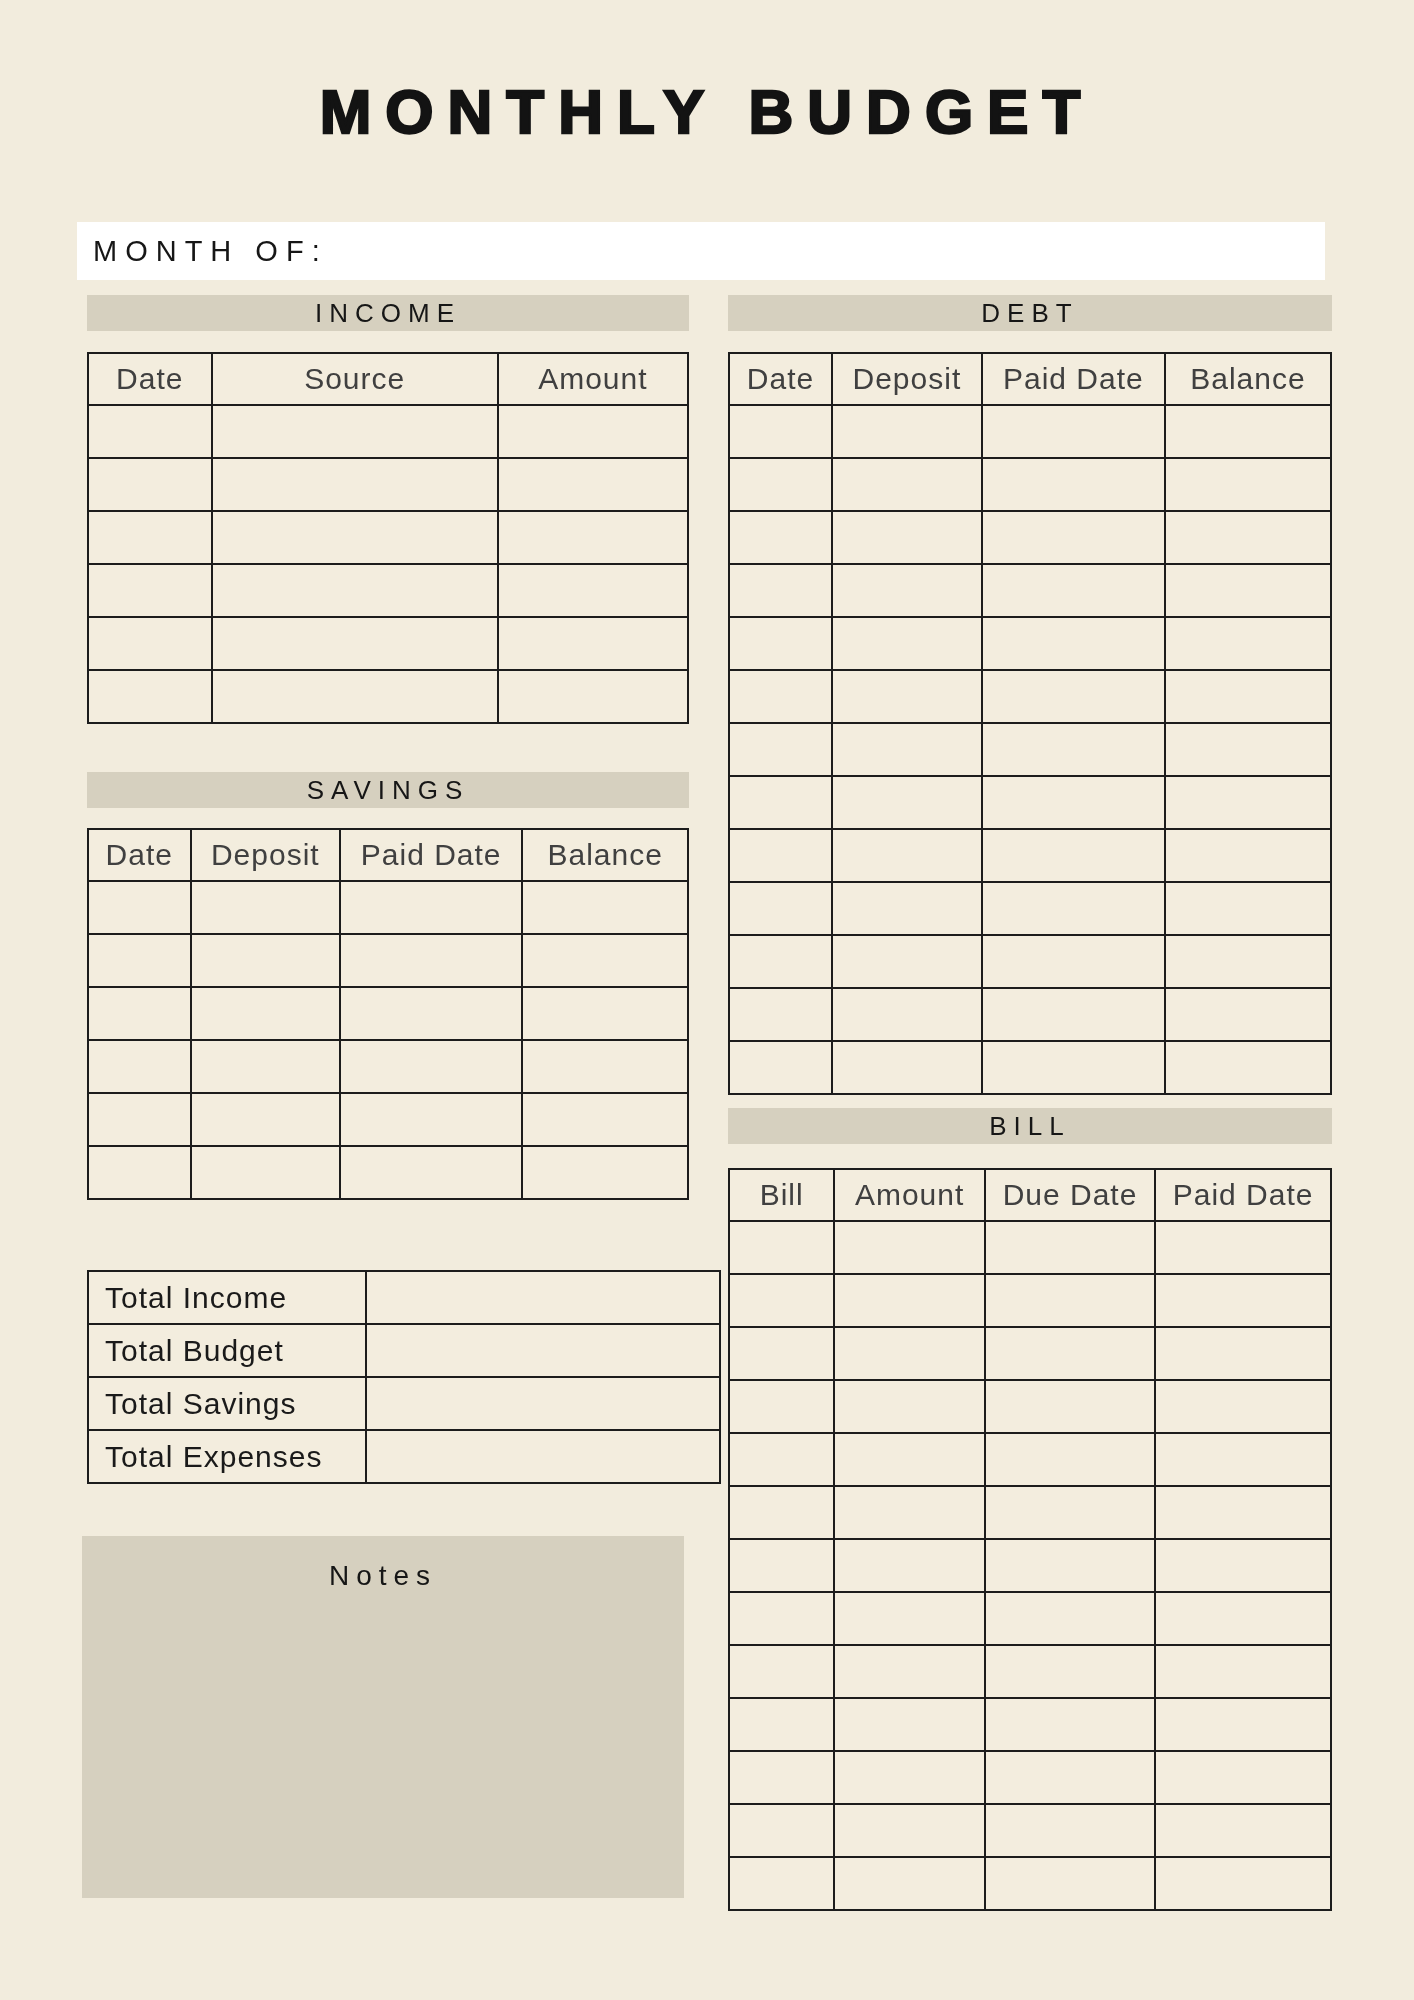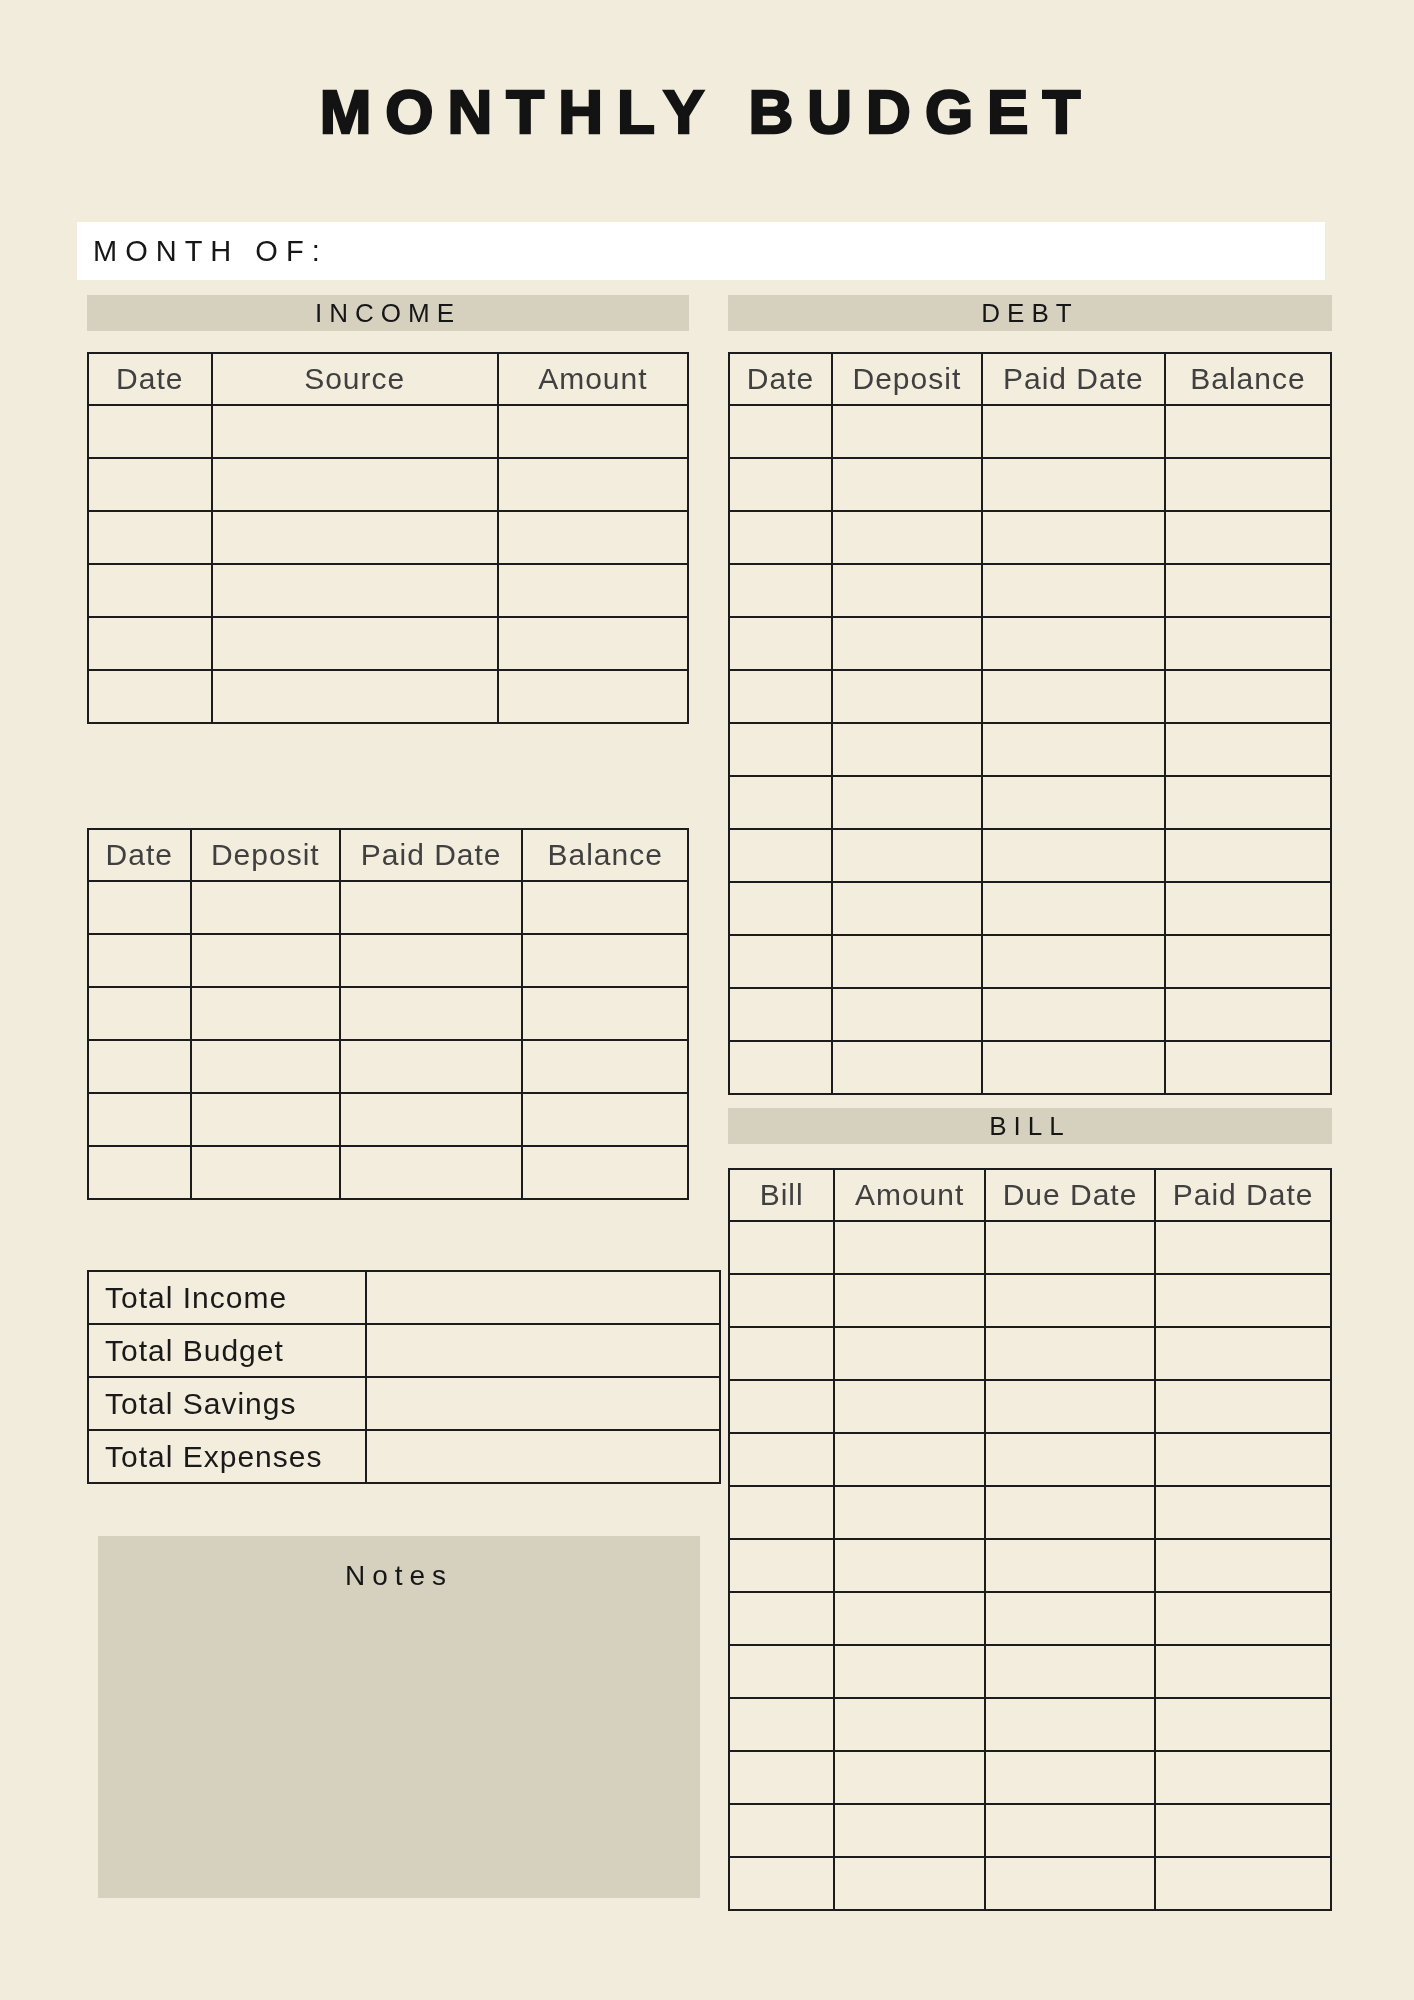--- a/index.html
+++ b/index.html
@@ -55,21 +55,21 @@
   .tbl-bill    { left:728px; top:1168px; width:604px; }
 
   .tbl-monthly { left:87px;  top:1270px; width:634px; }
   .tbl-monthly td { height:54px; }
   .tbl-monthly td.lbl {
     font-size:30px; text-align:left; vertical-align:middle;
     padding-left:16px; letter-spacing:1px;
   }
 
   .notes-box {
-    left:98px; top:1536px; width:602px; height:362px;
+    left:82px; top:1536px; width:602px; height:362px;
     background:#d6d0bf;
   }
   .notes-title {
     padding-top:24px; text-align:center;
     font-size:28px; letter-spacing:7px; font-weight:500; color:#161616;
   }
 </style>
 </head>
 <body>
 
@@ -224,20 +224,23 @@
         </tr>
         <tr>
           <td></td>
           <td></td>
           <td></td>
           <td></td>
         </tr>
       </tbody>
   </table>
 
+  <div class="abs section-bar bar-savings">
+    <span>SAVINGS</span>
+  </div>
   <table class="abs grid tbl-savings">
     <colgroup>
         <col style="width:17.1%">
         <col style="width:24.9%">
         <col style="width:30.4%">
         <col style="width:27.6%">
       </colgroup>
     <thead>
       <tr>
         <th>Date</th>

